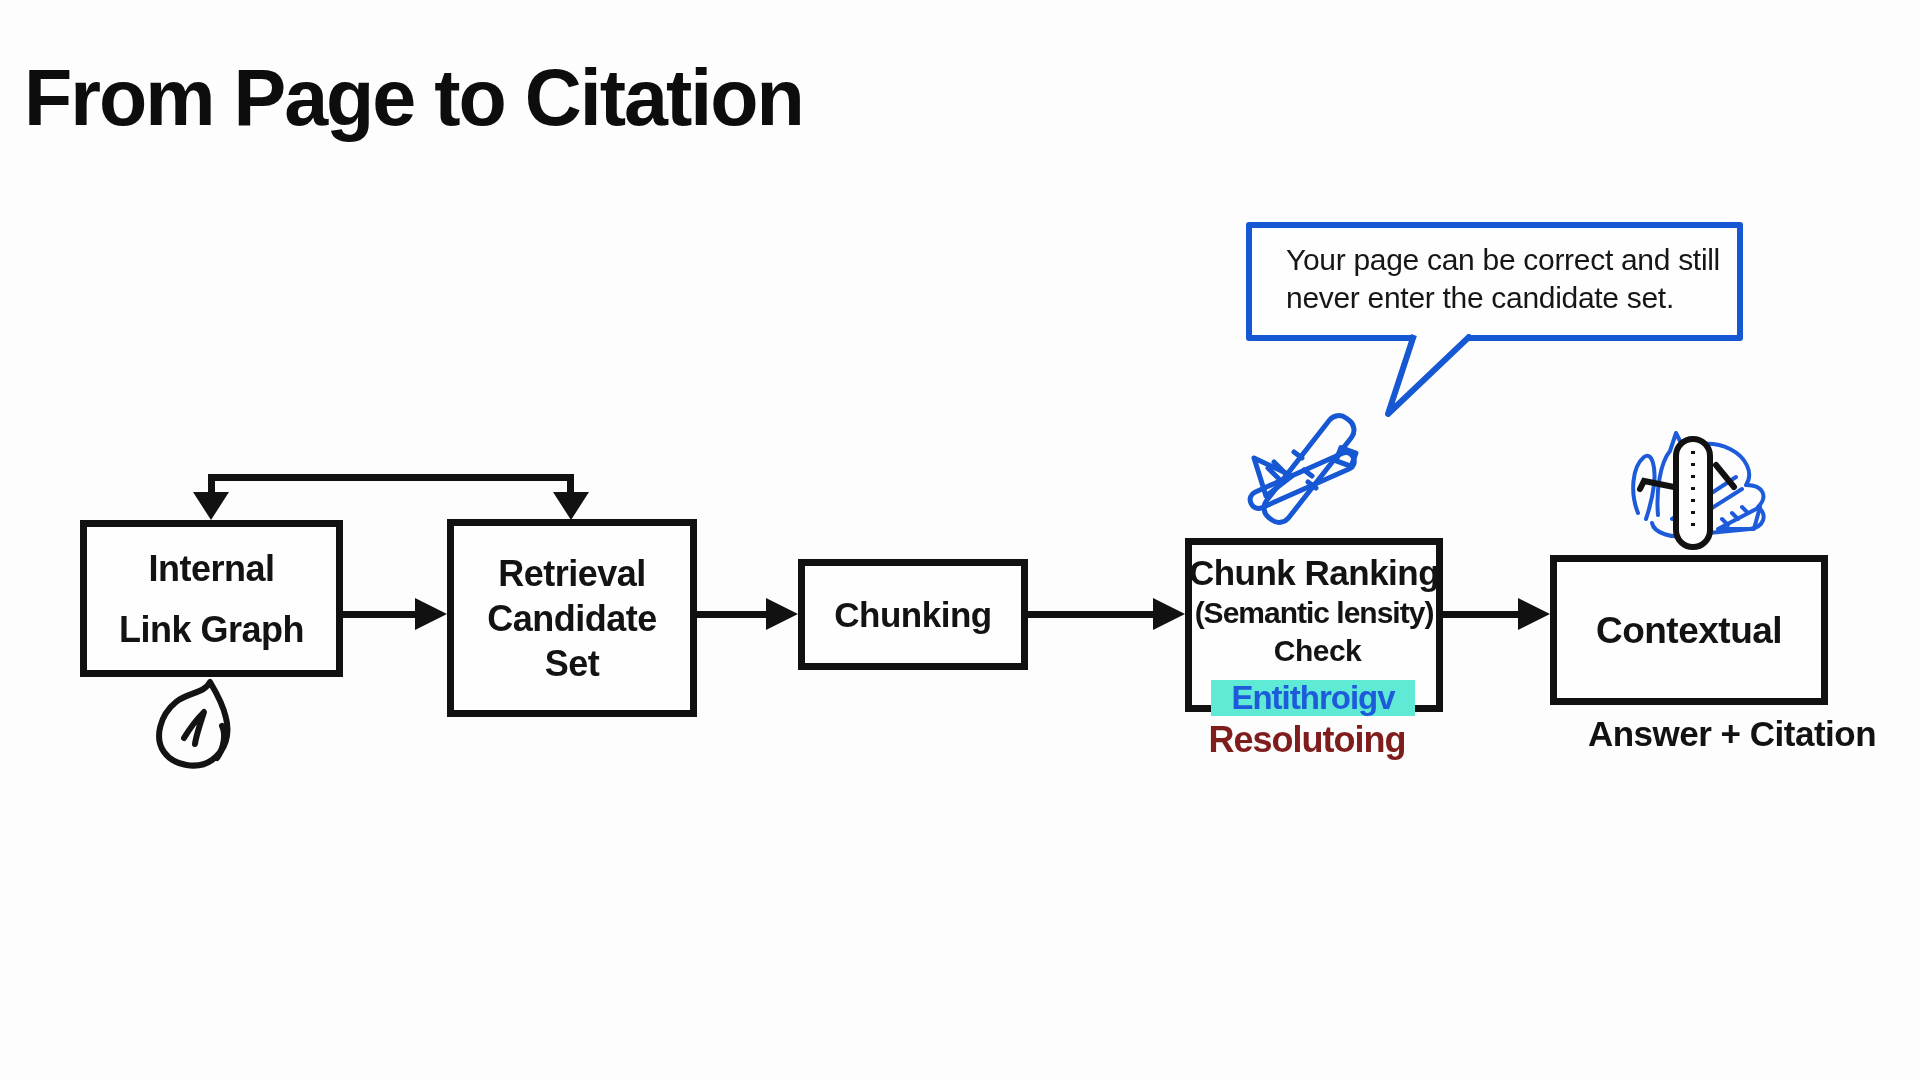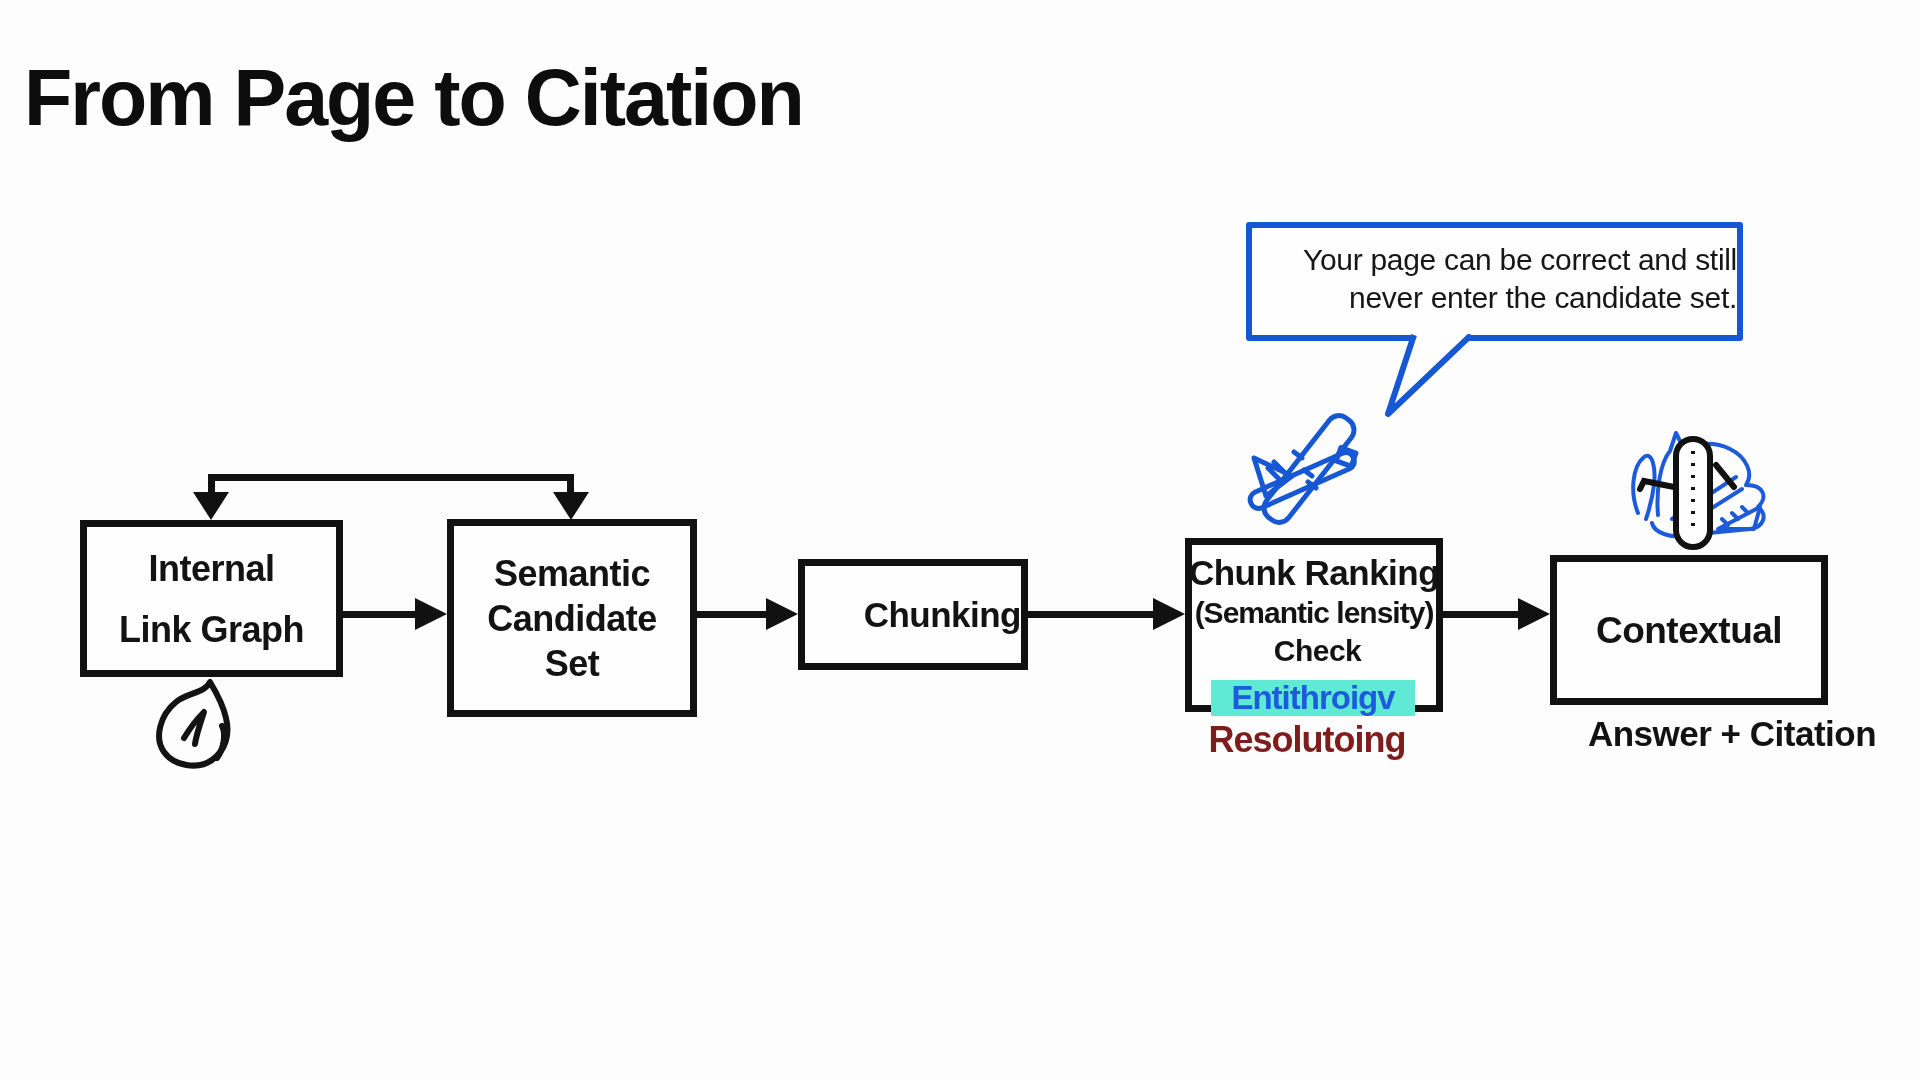--- a/index.html
+++ b/index.html
@@ -15,21 +15,21 @@
   }
   
   .fbox{
     position:absolute;border:7px solid #111;background:#fefefe;
     display:flex;flex-direction:column;align-items:center;justify-content:center;
     text-align:center;font-weight:700;color:#131313;letter-spacing:-0.5px;
   }
   .fbox .ln{white-space:nowrap;}
   #box-internal{left:80px;top:520px;width:249px;height:143px;font-size:36px;line-height:45px;gap:16px;}
   #box-retrieval{left:447px;top:519px;width:236px;height:184px;font-size:36px;line-height:45px;}
-  #box-chunking{left:798px;top:559px;width:216px;height:97px;font-size:35px;align-items:flex-end;}
+  #box-chunking{left:798px;top:559px;width:216px;height:97px;font-size:35px;}
   #box-ranking{left:1185px;top:538px;width:244px;height:153px;justify-content:flex-start;padding-top:7px;}
   #box-ranking .ln1{font-size:35px;line-height:42px;}
   #box-ranking .ln2{font-size:30px;line-height:38px;letter-spacing:-1px;}
   #box-ranking .ln3{font-size:30px;line-height:38px;margin-left:7px;}
   #box-contextual{left:1550px;top:555px;width:264px;height:136px;font-size:37px;line-height:47px;}
   .caption{
     position:absolute;left:1538px;top:714px;width:300px;text-align:center;
     font-size:35px;font-weight:700;color:#121212;letter-spacing:-0.5px;white-space:nowrap;margin-left:44px;
   }
   
@@ -54,21 +54,20 @@
   .head-down{
     position:absolute;width:0;height:0;
     border-left:18px solid transparent;border-right:18px solid transparent;
     border-top:28px solid #111;
   }
   
   .bubble{
     position:absolute;left:1246px;top:222px;width:497px;height:119px;
     border:6px solid #1657d3;border-radius:3px;background:#fefefe;box-sizing:border-box;
     z-index:4;
-    text-align:right;
   }
   .bubble-text{
     padding:13px 0 0 34px;font-size:30px;line-height:38px;font-weight:500;
     color:#161616;letter-spacing:-0.3px;white-space:nowrap;
   }
   .bubble-tail{position:absolute;left:1378px;top:334px;z-index:5;}
   .doodle{position:absolute;}
 </style>
 </head>
 <body>
@@ -95,21 +94,21 @@
 
   <div class="fbox" id="box-internal">
     <div class="ln">Internal</div>
     <div class="ln">Link Graph</div>
   </div>
 
   <div class="hline" style="left:343px;top:611px;width:74px;"></div>
   <div class="head-right" style="left:415px;top:598px;"></div>
 
   <div class="fbox" id="box-retrieval">
-    <div class="ln">Semantic</div>
+    <div class="ln">Retrieval</div>
     <div class="ln">Candidate</div>
     <div class="ln">Set</div>
   </div>
 
   <div class="hline" style="left:697px;top:611px;width:71px;"></div>
   <div class="head-right" style="left:766px;top:598px;"></div>
 
   <div class="fbox" id="box-chunking">
     <div class="ln">Chunking</div>
   </div>

